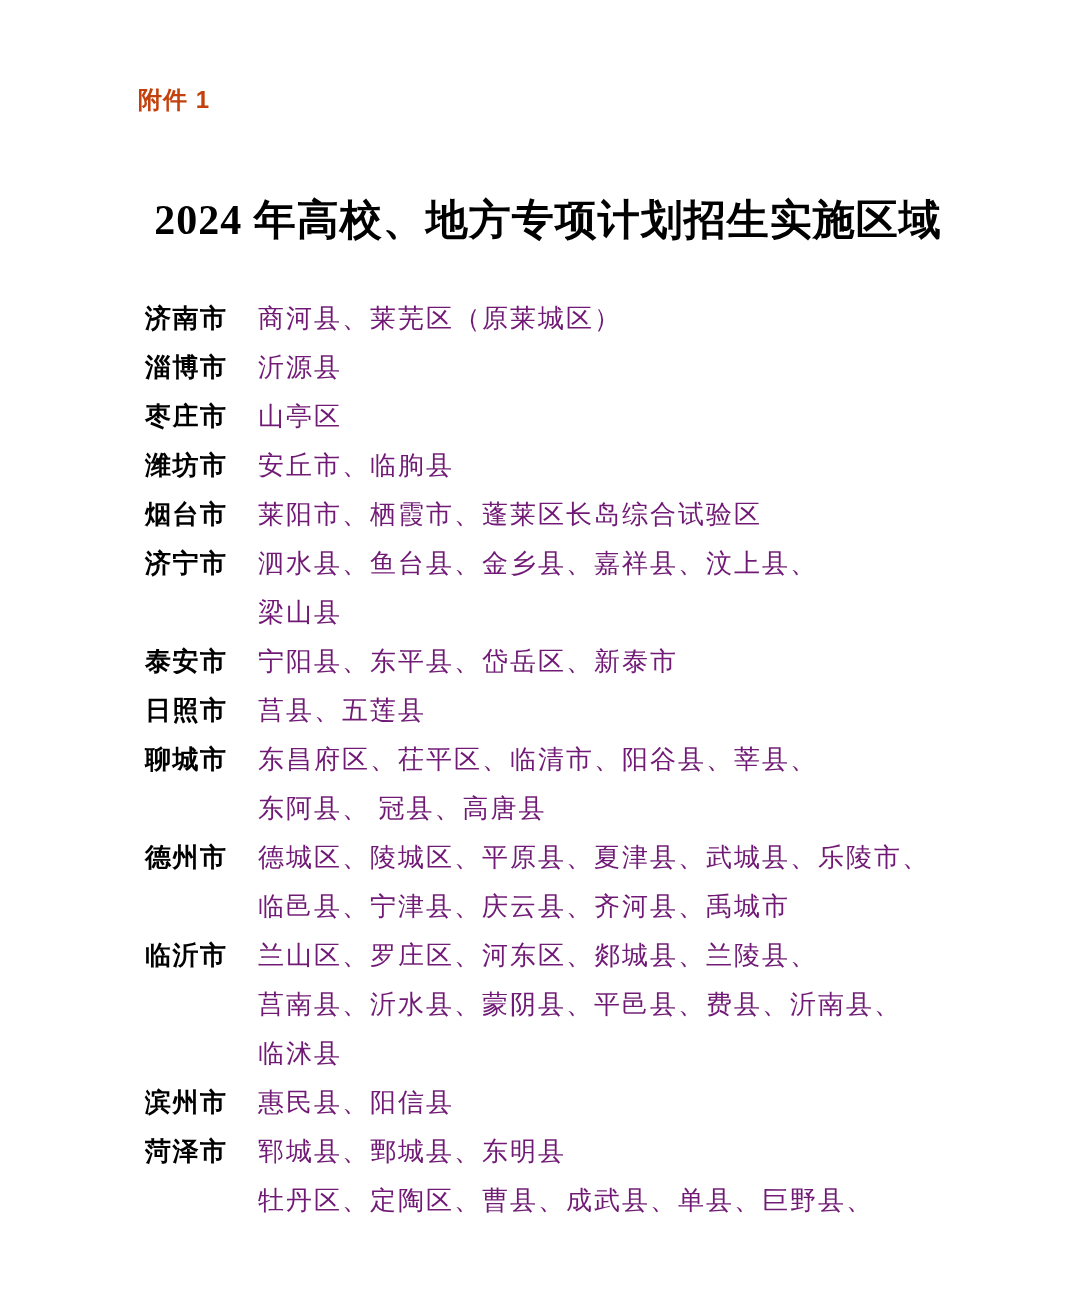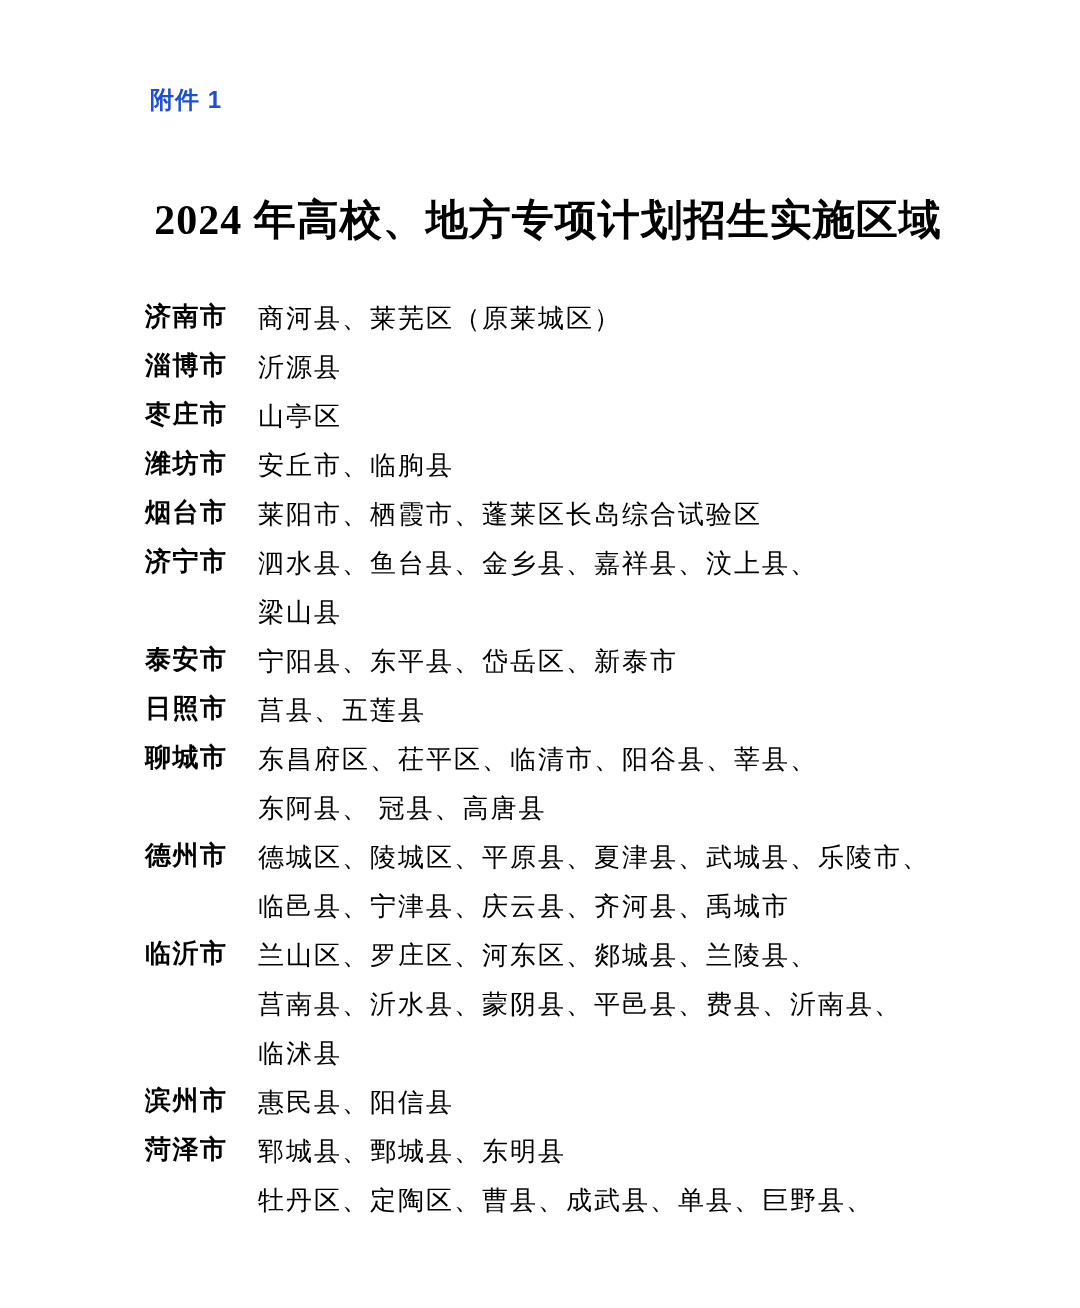--- a/index.html
+++ b/index.html
@@ -7,27 +7,27 @@
     width: 1080px;
     height: 1308px;
     background: #ffffff;
     color: #000000;
     font-family: "Liberation Serif", serif;
     position: relative;
     overflow: hidden;
   }
   .attachment-label {
     position: absolute;
-    left: 150px;
+    left: 138px;
     top: 84px;
     font-family: "Liberation Sans", sans-serif;
     font-weight: 600;
     font-size: 24px;
     letter-spacing: 1px;
-    color: #1d4ed8;
+    color: #c2410c;
     white-space: pre-wrap;
   }
   .doc-title {
     position: absolute;
     left: 0;
     top: 184px;
     width: 100%;
     margin: 8px;
     text-align: center;
     font-family: "Liberation Serif", serif;
@@ -43,36 +43,36 @@
     top: 294px;
     width: 875px;
   }
   .region-row {
     display: flex;
     align-items: flex-start;
   }
   .city-name {
     flex: 0 0 113px;
     width: 113px;
-    font-family: Liberation Mono, monospace;
+    font-family: Liberation Serif, serif;
     font-weight: 700;
     font-size: 26px;
     line-height: 49px;
     letter-spacing: 1.5px;
     color: #000000;
     white-space: nowrap;
   }
   .region-lines {
     flex: 1;
     font-family: "Liberation Serif", serif;
     font-weight: 400;
     font-size: 26px;
     line-height: 49px;
     letter-spacing: 2px;
-    color: #000000;
+    color: #701a75;
   }
   .region-line {
     white-space: pre-wrap;
   }
 </style>
 </head>
 <body>
 
 <div class="attachment-label">附件 1</div>
 

